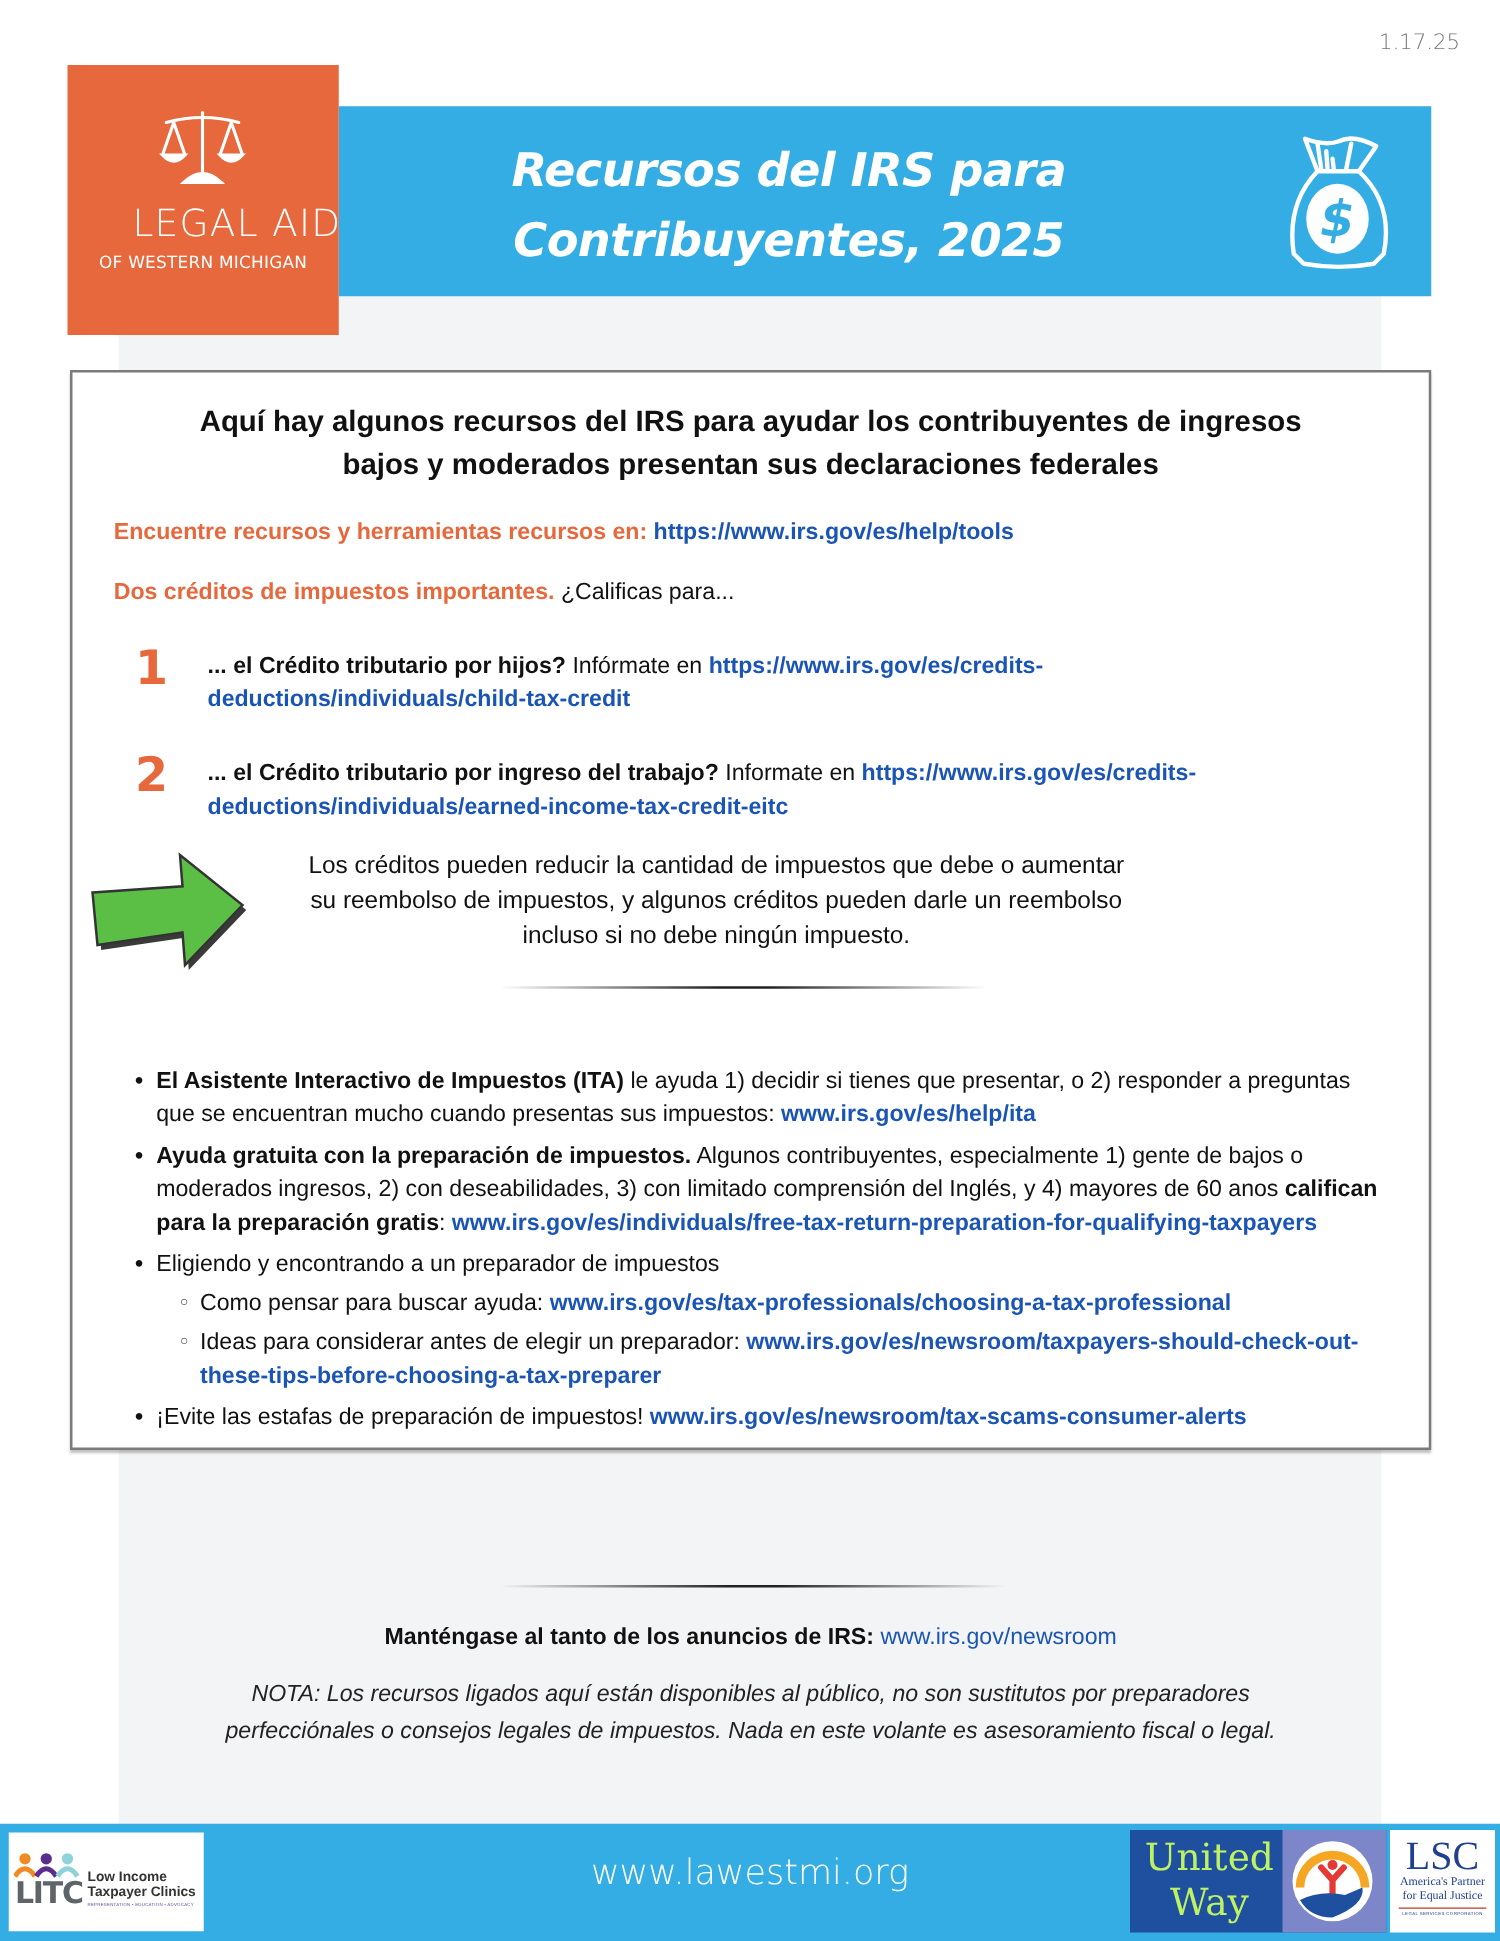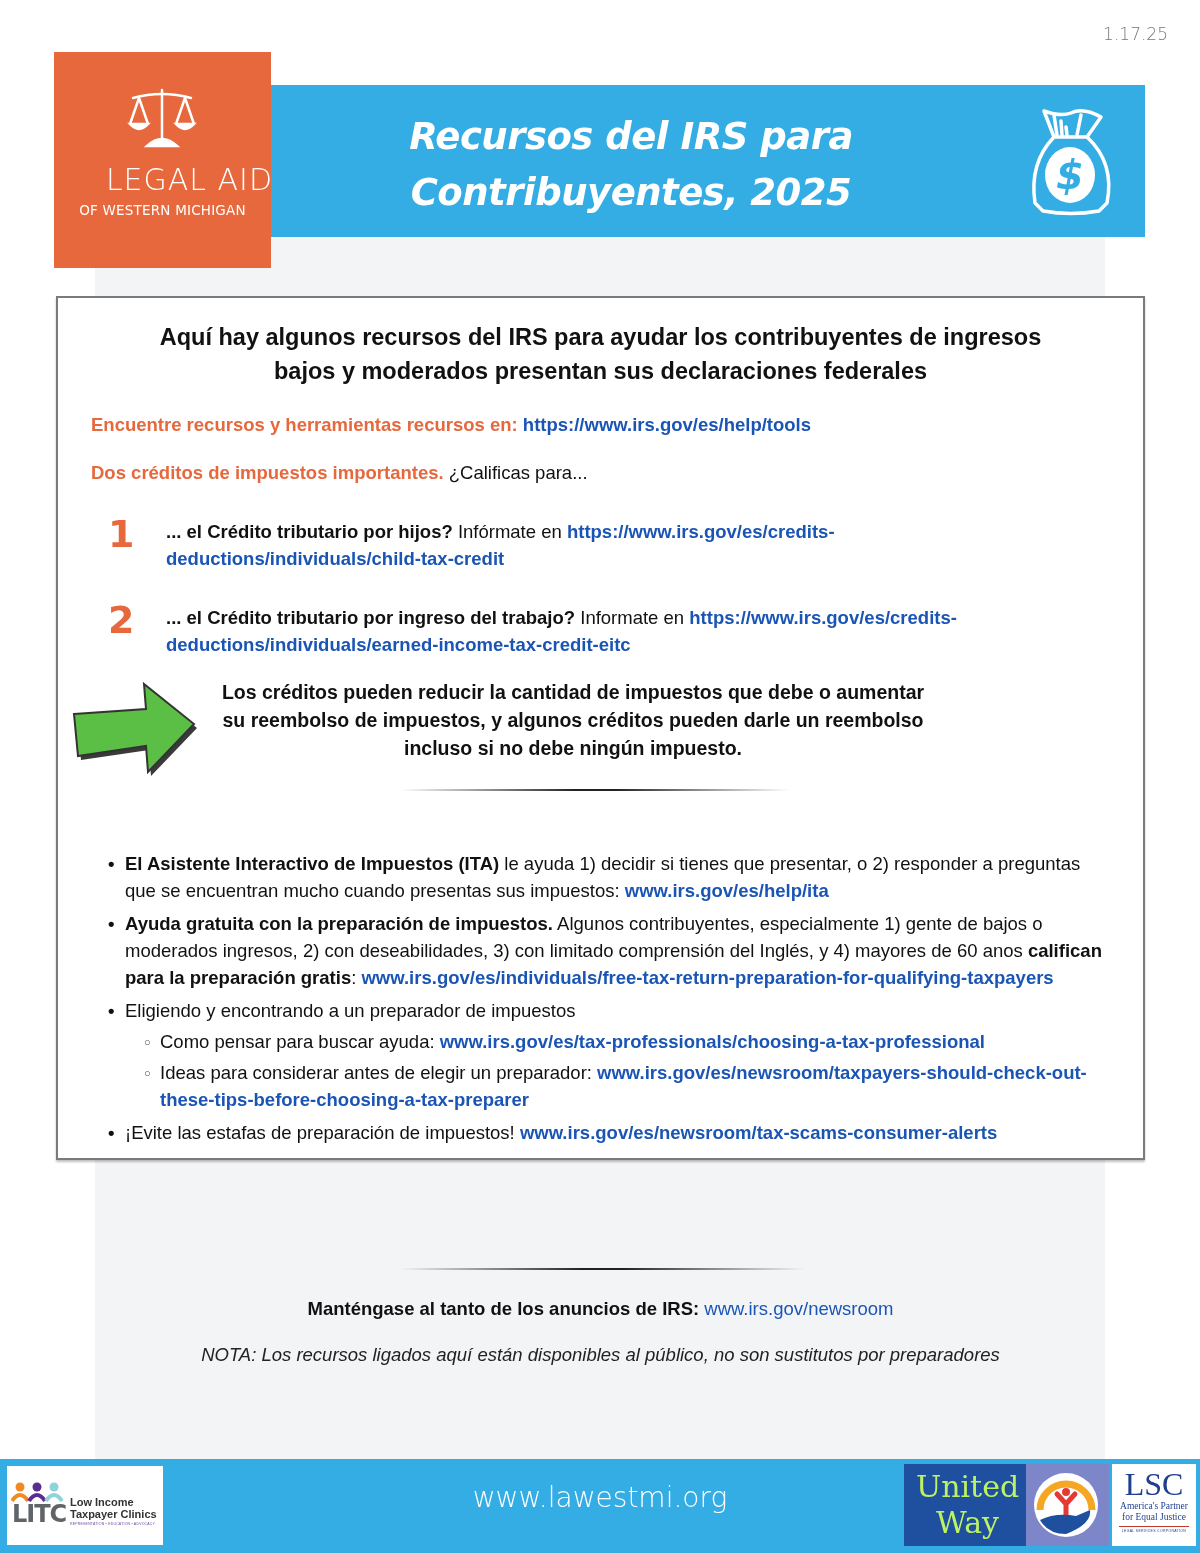--- a/index.html
+++ b/index.html
@@ -26,21 +26,21 @@
     .line { position: absolute; left: 33px; font-size: 18.5px; line-height: 26px; }
     .orange { color: #e6683c; font-weight: bold; }
     .link { color: #1a55b5; font-weight: bold; }
     .b { font-weight: bold; }
 
     .credit { position: absolute; left: 50px; width: 950px; font-size: 18.5px; line-height: 27px; }
     .credit .num { position: absolute; left: 0; top: -2px; width: 40px; font-size: 38px; font-weight: 900; color: #e6683c; font-family: "DejaVu Sans", sans-serif; line-height: 36px; }
     .credit .txt { margin-left: 58px; }
 
     .arrow { position: absolute; left: 10px; top: 378px; width: 130px; height: 104px; }
-    .callout { position: absolute; left: 120px; top: 380px; width: 790px; text-align: center; font-weight: bold; font-size: 19.5px; line-height: 28px; }
+    .callout { position: absolute; left: 120px; top: 380px; width: 790px; text-align: center; font-weight: normal; font-size: 19.5px; line-height: 28px; }
 
     .divider { position: absolute; height: 2px; background: linear-gradient(to right, rgba(0,0,0,0), #222 45%, #222 55%, rgba(0,0,0,0)); }
 
     .section-title { position: absolute; left: 33px; top: 520px; font-size: 18.5px; color: #e6683c; font-weight: bold; }
 
     ul.bullets { position: absolute; left: 50px; top: 552px; width: 1000px; list-style: none; font-size: 18.5px; line-height: 27px; }
     ul.bullets > li { position: relative; padding-left: 17px; margin-bottom: 6px; }
     ul.bullets > li::before { content: "•"; position: absolute; left: 0; top: 0; font-weight: bold; }
     ul.sub { list-style: none; margin-top: 4px; }
     ul.sub li { position: relative; padding-left: 35px; margin-bottom: 4px; }
@@ -170,20 +170,21 @@
 
   <div class="divider" style="left:342px; top:970px; width:405px;"></div>
 
   <div class="stay">
     <span class="b">Manténgase al tanto de los anuncios de IRS:</span>
     <span class="link" style="font-weight:normal;">www.irs.gov/newsroom</span>
   </div>
 
   <div class="note">
     <div>NOTA: Los recursos ligados aquí están disponibles al público, no son sustitutos por preparadores</div>
+    <div>perfecciónales o consejos legales de impuestos. Nada en este volante es asesoramiento fiscal o legal.</div>
   </div>
 </div>
 
 <div class="footer">
   <div class="litc">
     <svg class="people" viewBox="0 0 56 24">
       <circle cx="9" cy="6" r="4.5" fill="#f08a24"></circle>
         <path d="M1 20 Q9 8 17 20" stroke="#f08a24" stroke-width="4" fill="none"></path>
       <circle cx="26" cy="6" r="4.5" fill="#5b2d8e"></circle>
         <path d="M18 20 Q26 8 34 20" stroke="#5b2d8e" stroke-width="4" fill="none"></path>

